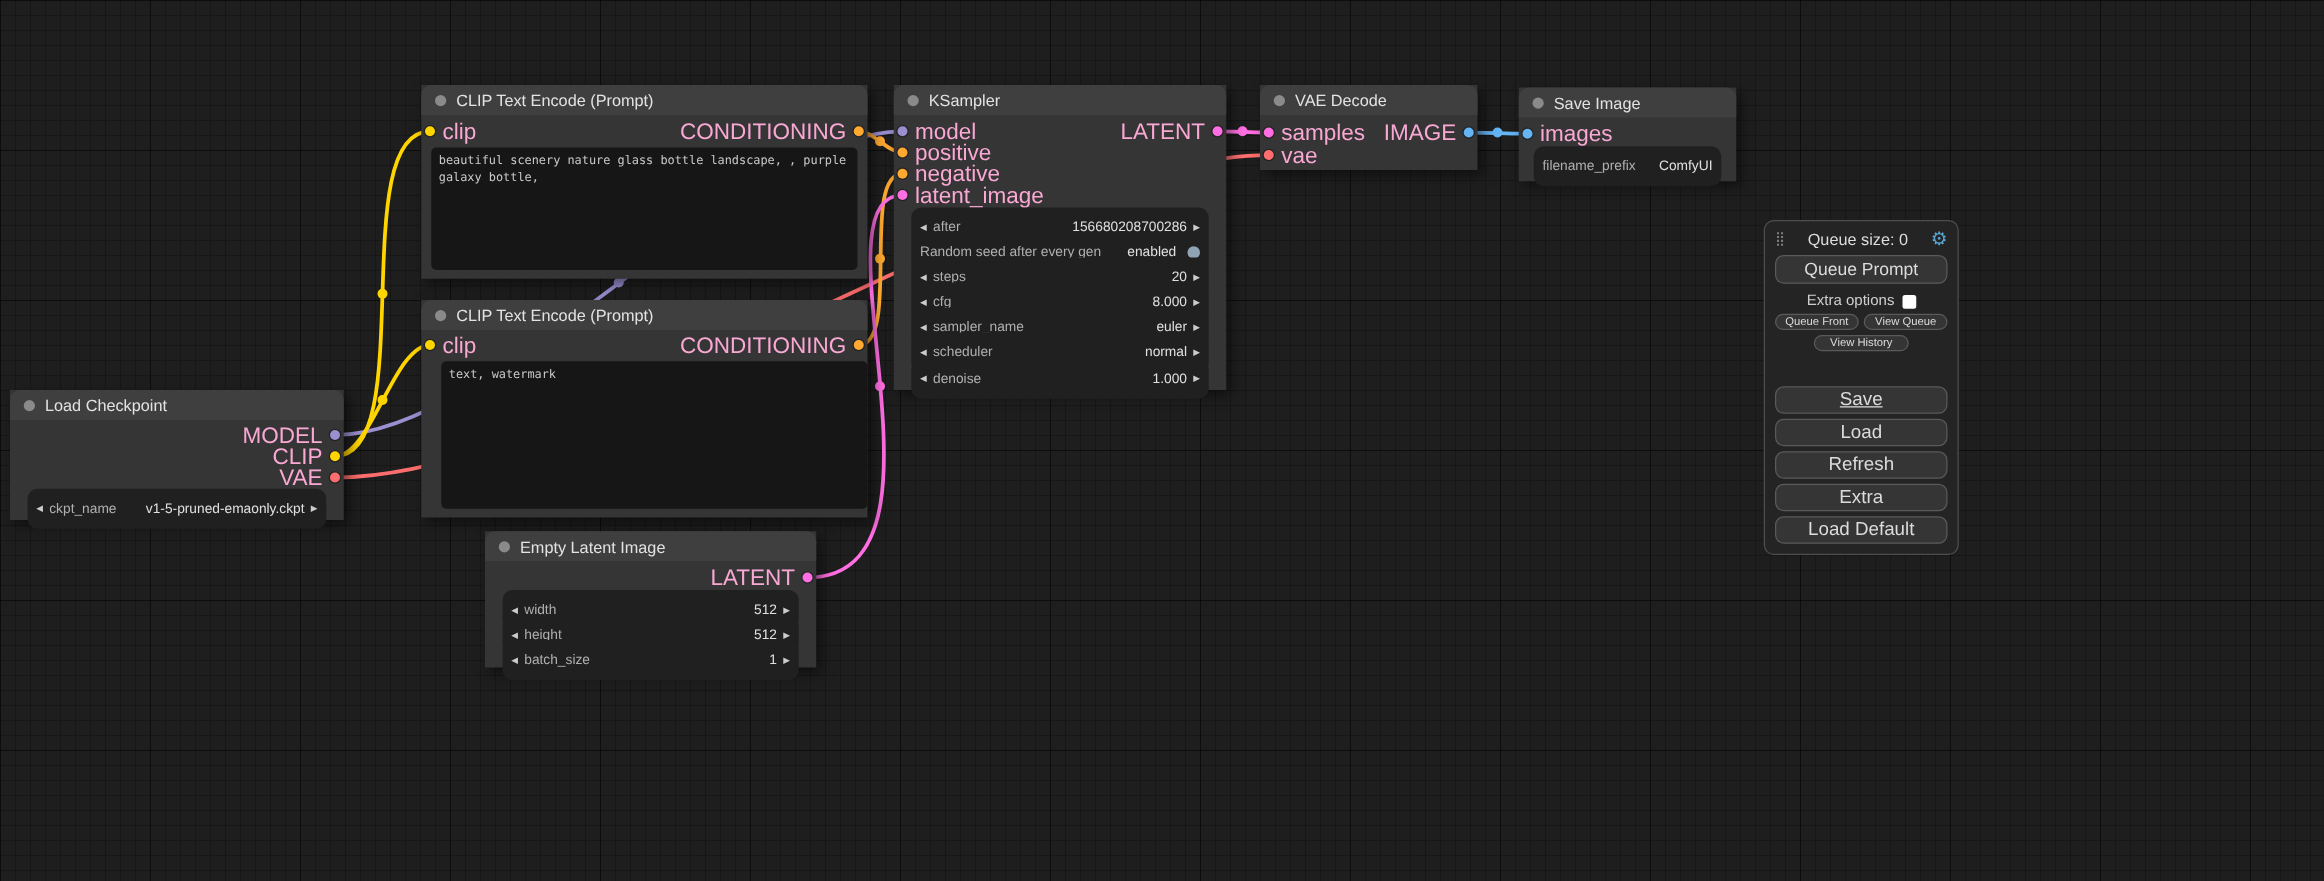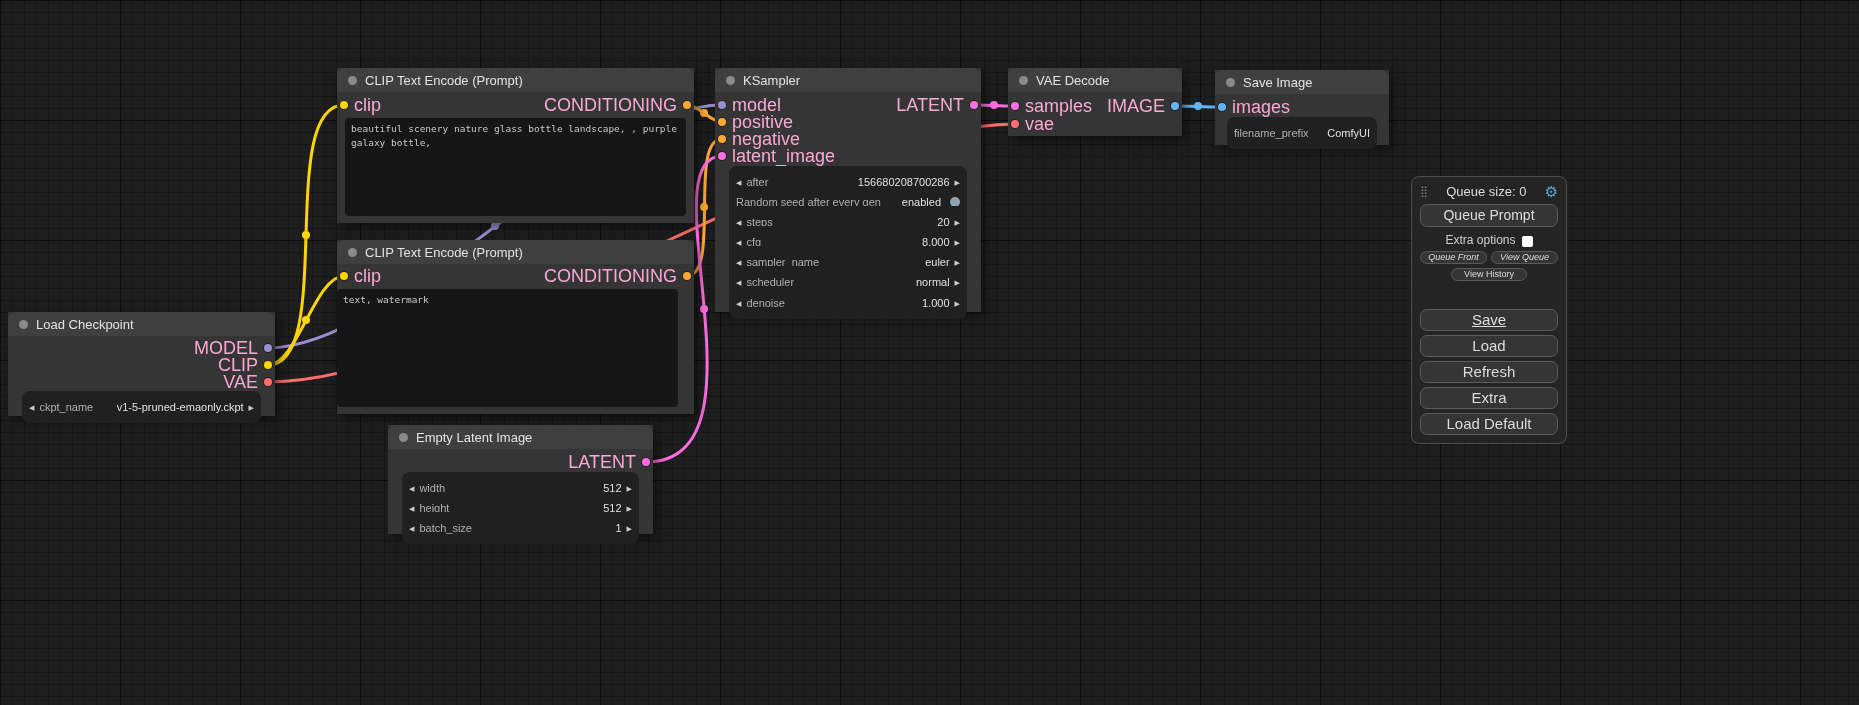--- a/index.html
+++ b/index.html
@@ -57,21 +57,21 @@
   .qbtn {
     background:#353535; border:1px solid #5a5a5a; border-radius:7px; color:#dcdcdc;
     text-align:center; cursor:pointer; font-family:inherit;
   }
   .qbtn.prompt { height:23px; font-size:14px; line-height:21px; }
   .qbtn.big    { height:22px; font-size:15px; line-height:20px; }
   .qbtn.small  { height:13px; font-size:9px; line-height:11px; padding:0 6px; }
   .qextra { display:flex; align-items:flex-end; justify-content:center; gap:6px; height:16px; font-size:12px; color:#cfcfcf; }
   .qcheck { width:11px; height:11px; background:#ffffff; border-radius:2px; flex:none; cursor:pointer; }
   .qrow { display:flex; gap:4px; }
-  .qrow .qbtn { flex:1;font-style:italic; }
+  .qrow .qbtn { flex:1; }
   .qhist { align-self:center; width:76px; }
   .mt { margin-top:24px;text-decoration:underline; }
 </style>
 </head>
 <body>
 
 <div id="canvas">
 
   <svg id="wires" width="1859" height="705">
     <g fill="none" stroke-width="3" stroke-linecap="round">
@@ -145,21 +145,21 @@
       <span>CLIP Text Encode (Prompt)</span>
     </div>
     <div class="slot in" style="top:28px">
       <span class="slot-dot" style="background: rgb(255, 213, 0);"></span>
       <span class="slot-label">clip</span>
     </div>
     <div class="slot out" style="top:28px">
       <span class="slot-label">CONDITIONING</span>
       <span class="slot-dot" style="background: rgb(255, 169, 49);"></span>
     </div>
-    <div class="tarea" style="left:0;top:49px;width:341px;height:118px">text, watermark</div>
+    <div class="tarea" style="left:16px;top:49px;width:341px;height:118px">text, watermark</div>
   </div>
 
   <div class="node" style="left:388px;top:425px;width:265px;height:109px">
     <div class="ntitle">
       <span class="ndot"></span>
       <span>Empty Latent Image</span>
     </div>
     <div class="slot out" style="top:29px">
       <span class="slot-label">LATENT</span>
       <span class="slot-dot" style="background: rgb(255, 110, 226);"></span>

